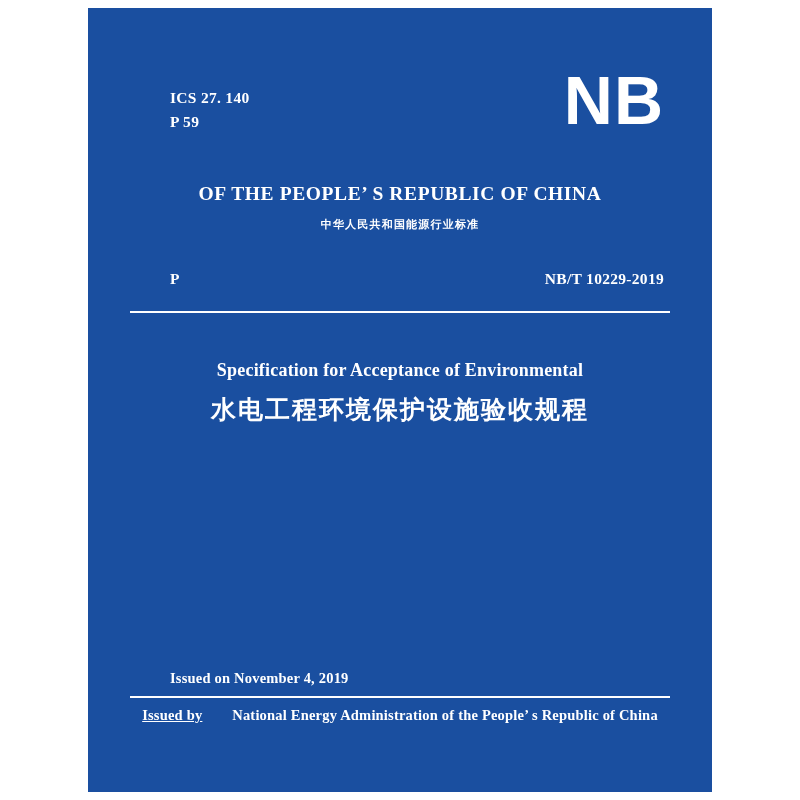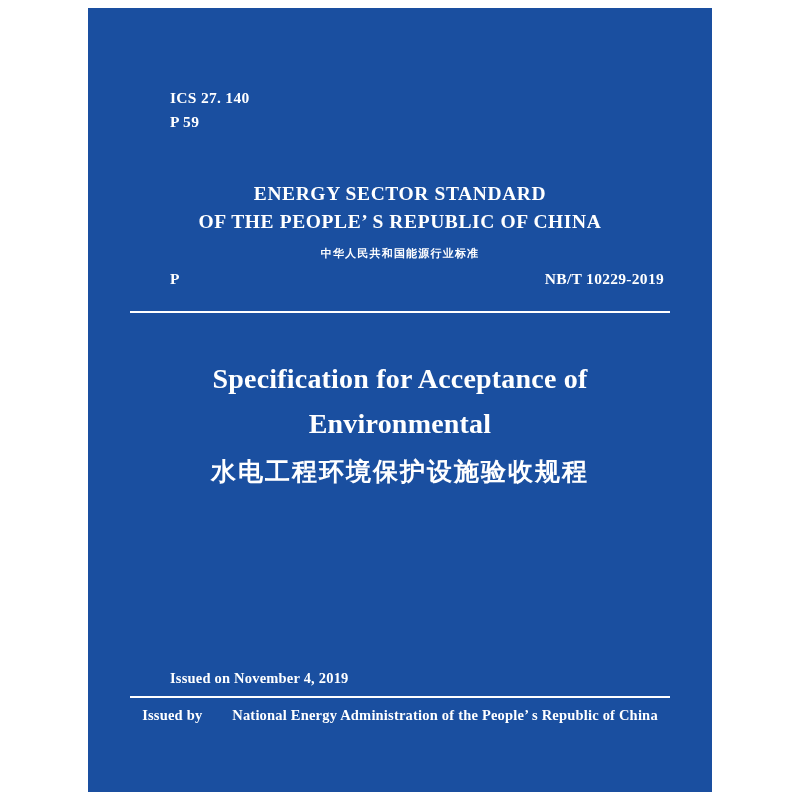--- a/index.html
+++ b/index.html
@@ -102,21 +102,21 @@
   .main-title {
     position: absolute;
     left: 60px;
     right: 60px;
     top: 348px;
     text-align: center;
   }
   .title-en {
     font-family: "Liberation Serif", serif;
     font-weight: bold;
-    font-size: 28px;
+    font-size: 18px;
     line-height: 1.62;
     letter-spacing: 0.2px;
   }
   .title-cn {
     font-family: "DejaVu Sans", sans-serif;
     font-weight: bold;
     font-size: 25px;
     letter-spacing: 2px;
     margin-top: 8px;
   }
@@ -140,35 +140,35 @@
     left: 0;
     right: 0;
     top: 699px;
     text-align: center;
     font-family: "Liberation Serif", serif;
     font-weight: bold;
     font-size: 14.5px;
     letter-spacing: 0.2px;
     white-space: nowrap;
   }
-  .issuer-row .issued-by { margin-right: 26px; }
+  .issuer-row .issued-by { margin-right: 26px; text-decoration: underline; }
 </style>
 </head>
 <body>
 
 <div id="cover">
 
   <div class="ics-block">
     <div class="ics-line">ICS 27. 140</div>
     <div class="ics-line">P 59</div>
   </div>
 
+  <div class="nb-logo">NB</div>
 
   <div class="org-block">
-    <div class="org-en">ENERGY SECTOR STANDARD</div>
     <div class="org-en">OF THE PEOPLE’ S REPUBLIC OF CHINA</div>
     <div class="org-cn">中华人民共和国能源行业标准</div>
   </div>
 
   <div class="code-row">
     <span class="left">P</span>
     <span class="right">NB/T 10229-2019</span>
   </div>
 
   <div class="rule rule-top"></div>

